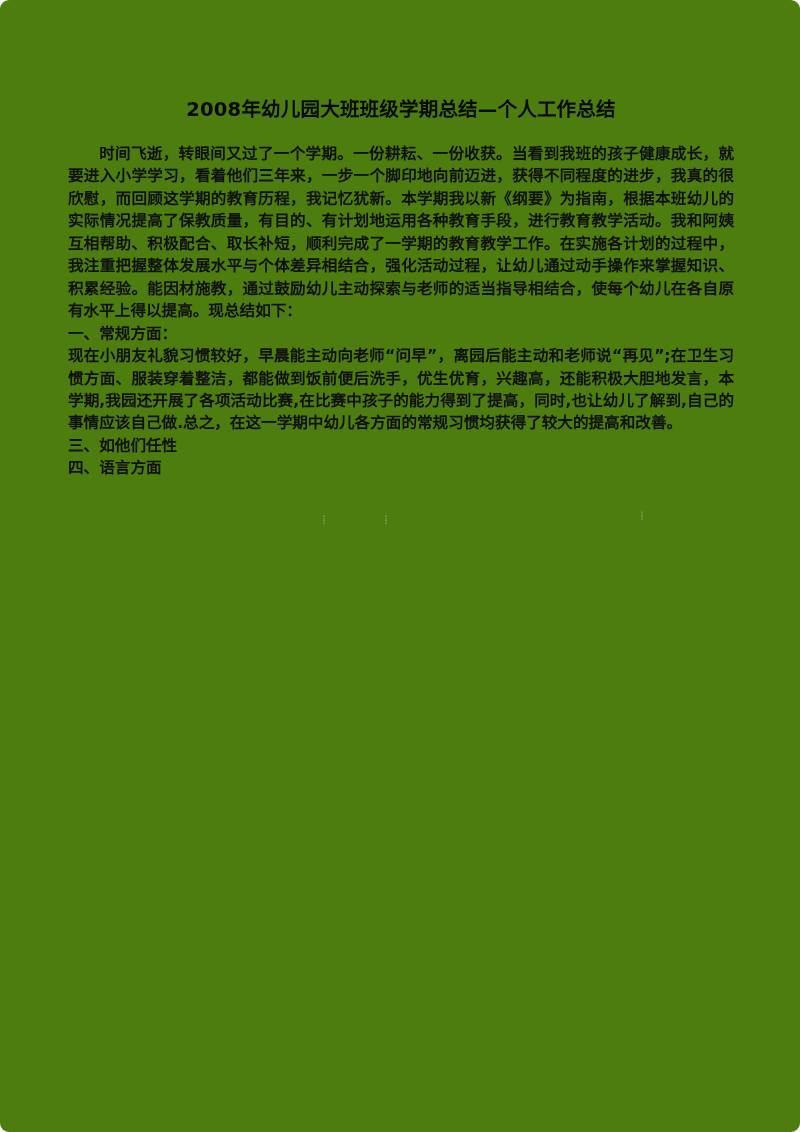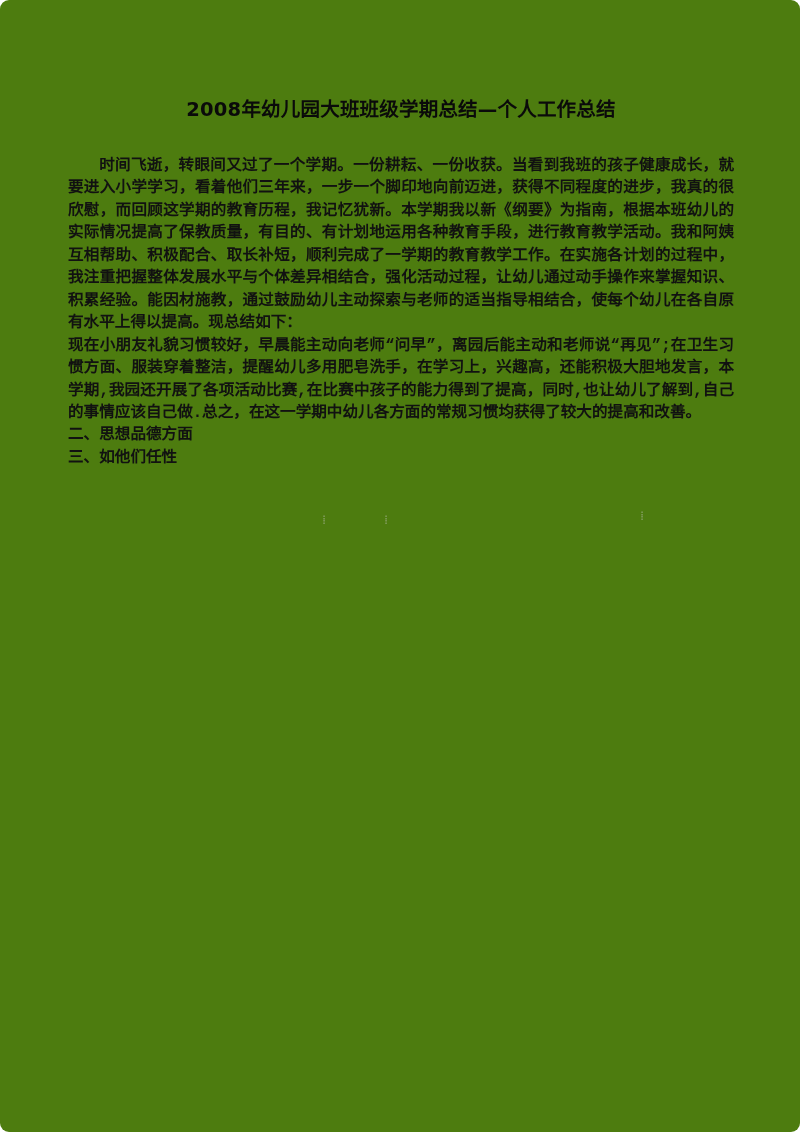--- a/index.html
+++ b/index.html
@@ -37,23 +37,22 @@
     color: #0a0a0a;
     position: absolute;
     left: 0;
     top: 96px;
     width: 666px;
     white-space: nowrap;
   }
   .body-block {
     position: absolute;
     left: 0;
-    top: 155px;
+    top: 143px;
     width: 666px;
-    font-family: Liberation Mono, monospace;
   }
   .para {
     margin: 0;
     padding: 0;
     font-size: 15.6px;
     line-height: 22.45px;
     color: #111111;
     text-align: justify;
     text-justify: inter-ideograph;
     letter-spacing: 0px;
@@ -89,30 +88,31 @@
 <div class="page">
 
   <div class="content">
 
     <h1 class="doc-title">2008年幼儿园大班班级学期总结—个人工作总结</h1>
 
     <div class="body-block">
 
       <p class="para indent">时间飞逝，转眼间又过了一个学期。一份耕耘、一份收获。当看到我班的孩子健康成长，就要进入小学学习，看着他们三年来，一步一个脚印地向前迈进，获得不同程度的进步，我真的很欣慰，而回顾这学期的教育历程，我记忆犹新。本学期我以新《纲要》为指南，根据本班幼儿的实际情况提高了保教质量，有目的、有计划地运用各种教育手段，进行教育教学活动。我和阿姨互相帮助、积极配合、取长补短，顺利完成了一学期的教育教学工作。在实施各计划的过程中，我注重把握整体发展水平与个体差异相结合，强化活动过程，让幼儿通过动手操作来掌握知识、积累经验。能因材施教，通过鼓励幼儿主动探索与老师的适当指导相结合，使每个幼儿在各自原有水平上得以提高。现总结如下：</p>
 
+      <p class="para heading short">一、常规方面：</p>
 
 
-      <p class="para">现在小朋友礼貌习惯较好，早晨能主动向老师“问早”，离园后能主动和老师说“再见”;在卫生习惯方面、服装穿着整洁，提醒幼儿多用肥皂洗手，在学习上，兴趣高，还能积极大胆地发言，本学期,我园还开展了各项活动比赛,在比赛中孩子的能力得到了提高，同时,也让幼儿了解到,自己的事情应该自己做.总之，在这一学期中幼儿各方面的常规习惯均获得了较大的提高和改善。</p>
+      <p class="para">现在小朋友礼貌习惯较好，早晨能主动向老师“问早”，离园后能主动和老师说“再见”;在卫生习惯方面、服装穿着整洁，都能做到饭前便后洗手，优生优育，兴趣高，还能积极大胆地发言，本学期,我园还开展了各项活动比赛,在比赛中孩子的能力得到了提高，同时,也让幼儿了解到,自己的事情应该自己做.总之，在这一学期中幼儿各方面的常规习惯均获得了较大的提高和改善。</p>
 
-      <p class="para heading short">二、思想品德方面</p>
 
 
       <p class="para heading short">三、如他们任性</p>
 
 
+      <p class="para heading short">四、语言方面</p>
 
     </div>
   </div>
 
   <span class="watermark wm-a">⁞</span>
   <span class="watermark wm-b">⁞</span>
   <span class="watermark wm-c">⁞</span>
 
 </div>
 

